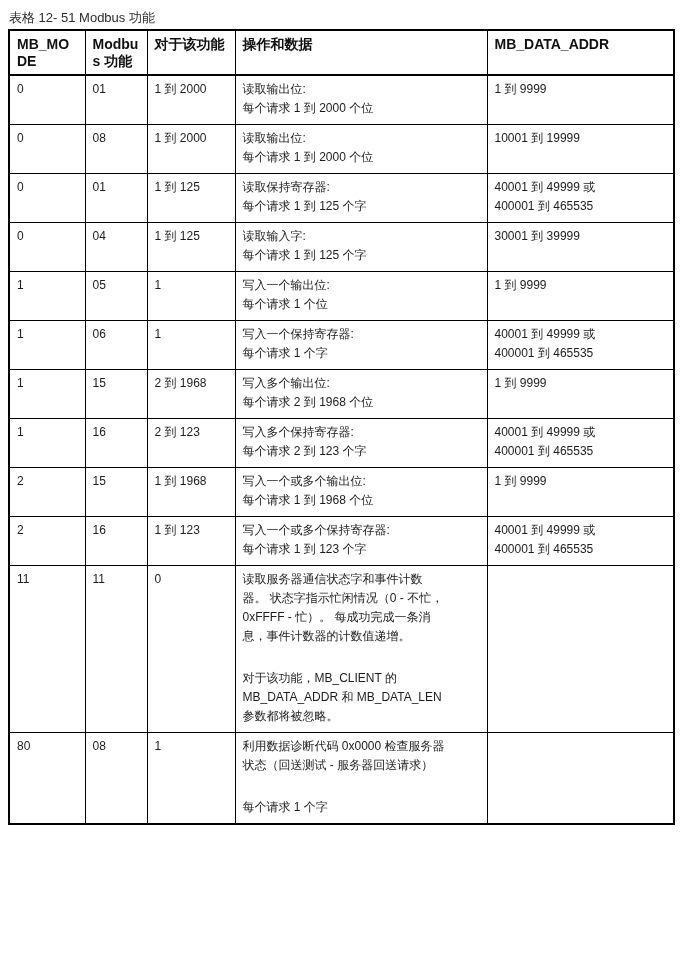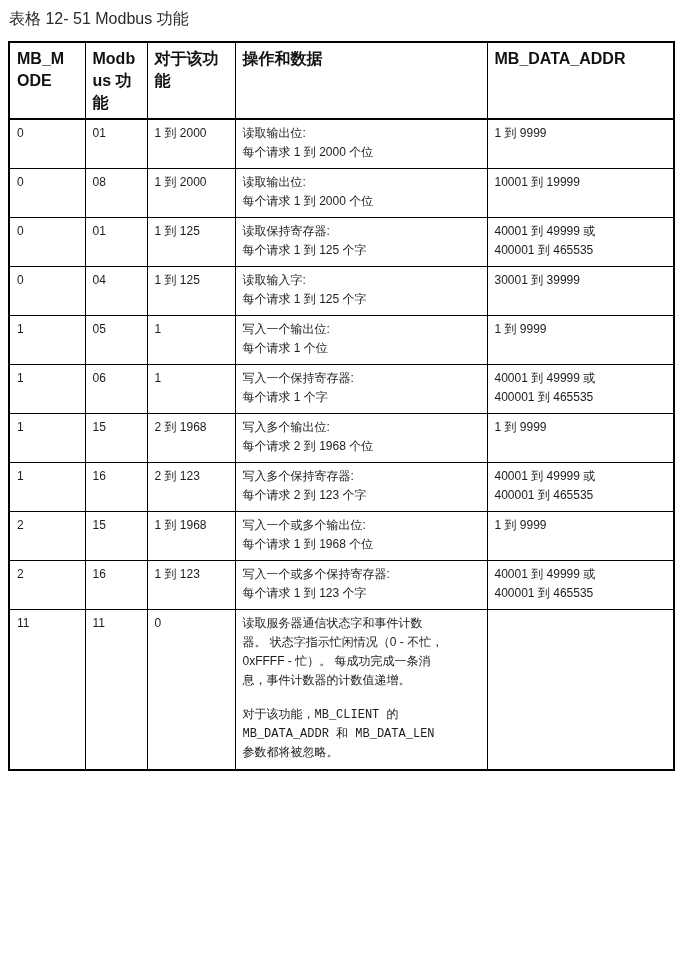--- a/index.html
+++ b/index.html
@@ -12,54 +12,54 @@
     color: #1c1c1c;
   }
   .page {
     box-sizing: border-box;
     width: 681px;
     height: 968px;
     padding: 7px 8px 0 8px;
     overflow: hidden;
   }
   .table-title {
-    font-size: 16px;
+    font-size: 13px;
     color: #2b2b2b;
-    margin: 2px 0 11px 1px;
+    margin: 2px 0 2px 1px;
     white-space: nowrap;
   }
   table.modbus {
     border-collapse: collapse;
     table-layout: fixed;
     width: 665px;
     border: 2px solid #000;
     background: #fff;
   }
   th, td {
     border: 1px solid #000;
     vertical-align: top;
     text-align: left;
   }
   thead th {
     font-weight: bold;
-    font-size: 16px;
-    line-height: 22px;
+    font-size: 14px;
+    line-height: 17px;
     padding: 5px 6px 4px 7px;
     border-bottom: 2.5px solid #000;
     overflow-wrap: anywhere;
     color: #111;
   }
   th.th-mode { padding-right: 9px; }
   td {
     font-size: 12px;
     line-height: 19px;
     padding: 4px 4px 6px 7px;
     color: #1c1c1c;
   }
-  .para + .para { margin-top: 16px; font-family: Liberation Mono, monospace; }
+  .para + .para { margin-top: 23px; }
   .line { white-space: nowrap; }
 </style>
 </head>
 <body>
 
 <div class="page">
   <div class="table-title">表格 12- 51 Modbus 功能</div>
 
   <table class="modbus">
     <colgroup>
@@ -387,15 +387,42 @@
               <div class="line">息，事件计数器的计数值递增。</div>
             </div>
             <div class="para">
               <div class="line">对于该功能，MB_CLIENT 的</div>
               <div class="line">MB_DATA_ADDR 和 MB_DATA_LEN</div>
               <div class="line">参数都将被忽略。</div>
             </div>
           </td>
           <td></td>
         </tr>
+        <tr>
+          <td>
+            <div class="para">
+              <div class="line">80</div>
+            </div>
+          </td>
+          <td>
+            <div class="para">
+              <div class="line">08</div>
+            </div>
+          </td>
+          <td>
+            <div class="para">
+              <div class="line">1</div>
+            </div>
+          </td>
+          <td>
+            <div class="para">
+              <div class="line">利用数据诊断代码 0x0000 检查服务器</div>
+              <div class="line">状态（回送测试 - 服务器回送请求）</div>
+            </div>
+            <div class="para">
+              <div class="line">每个请求 1 个字</div>
+            </div>
+          </td>
+          <td></td>
+        </tr>
       </tbody>
   </table>
 </div>
 
 </body></html>

